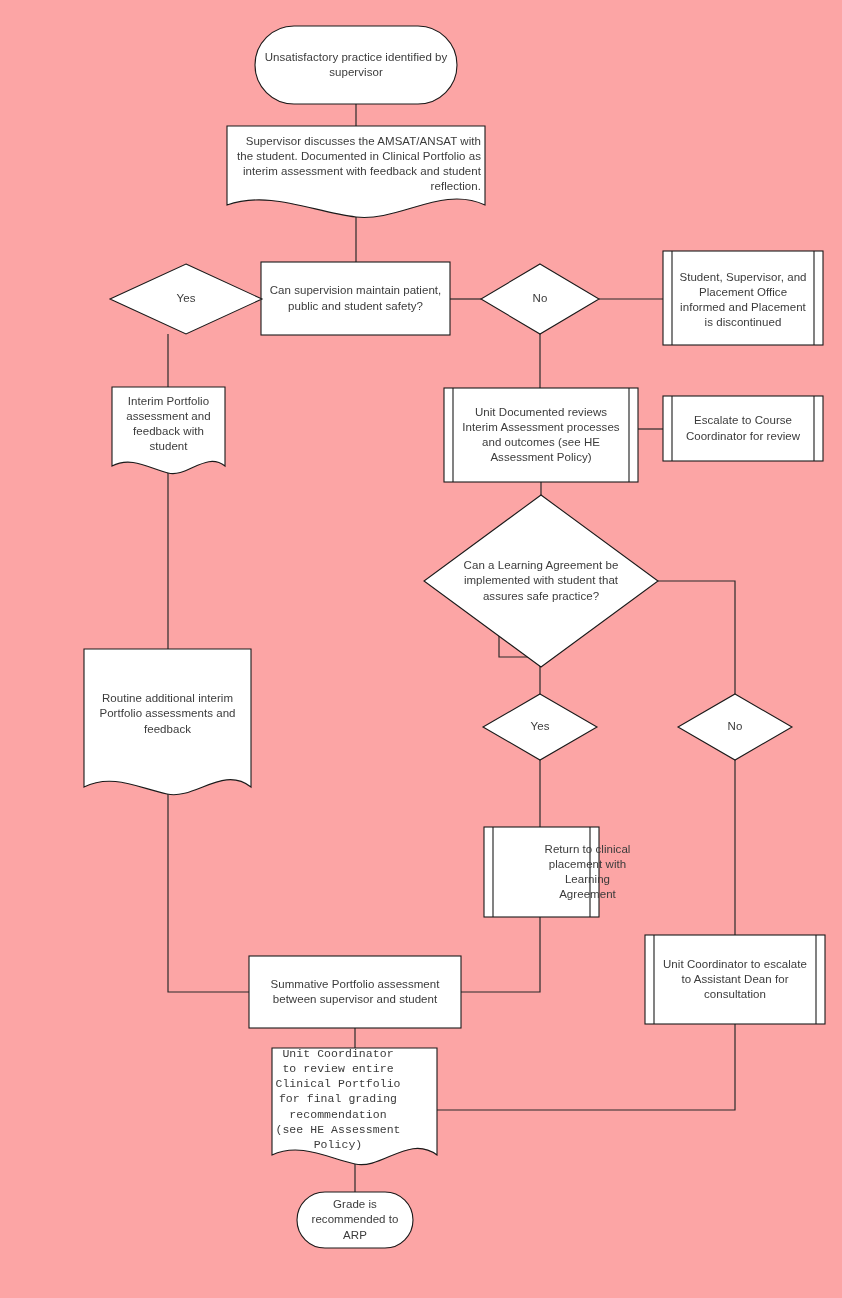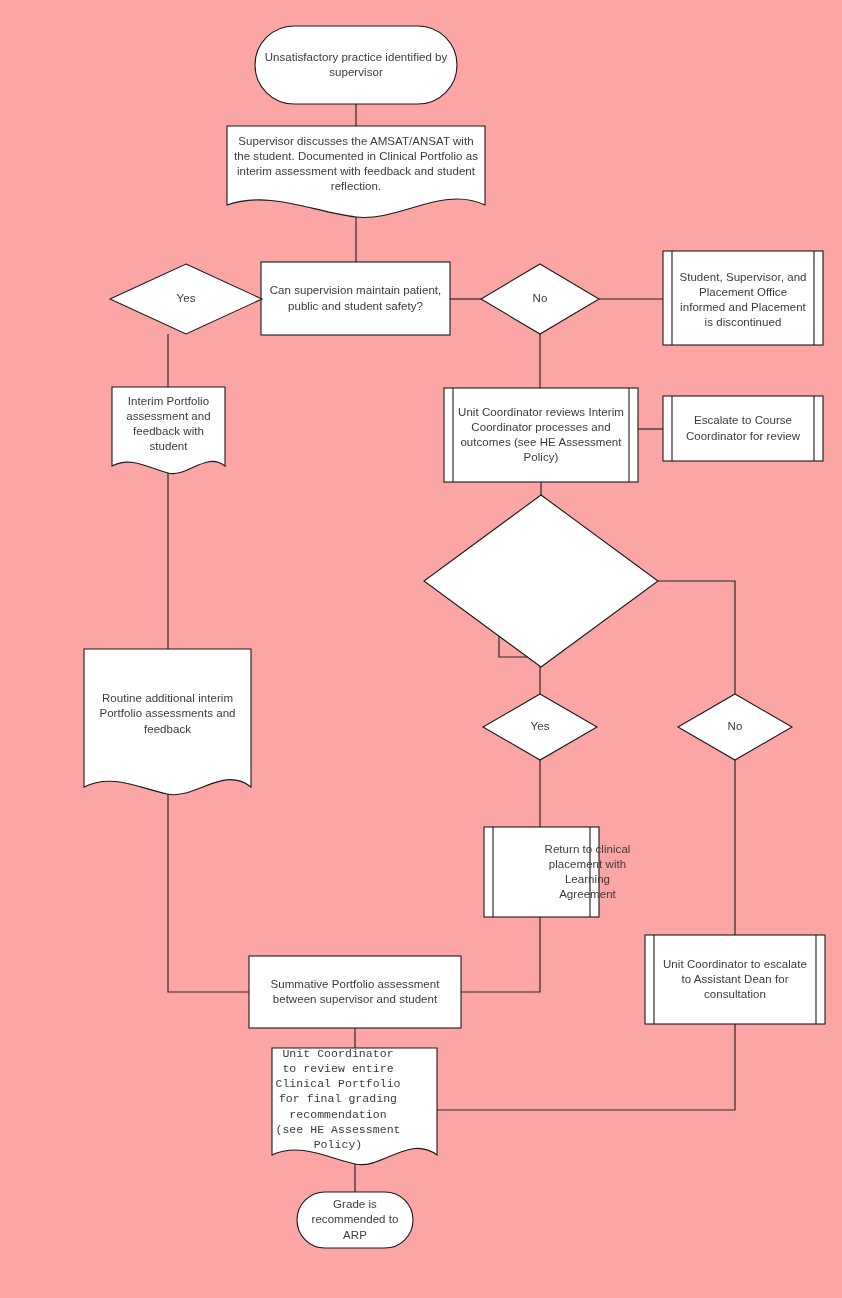--- a/index.html
+++ b/index.html
@@ -155,36 +155,37 @@
     <rect class="shape-stroke" x="249" y="956" width="212" height="72"></rect>
 
     <path class="shape-stroke" d="M 272 1048 L 437 1048 L 437 1155 C 409 1134, 382 1170, 355 1164 C 328 1158, 300 1142, 272 1155 Z"></path>
 
     <rect class="shape-stroke" x="297" y="1192" width="116" height="56" rx="28" ry="28"></rect>
 
   </svg>
 
   <div class="node-label" style="left:259px; top:26px; width:194px; height:78px;">Unsatisfactory practice identified by supervisor</div>
 
-  <div class="node-label" style="left:231px; top:127px; width:250px; height:74px;">Supervisor discusses the AMSAT/ANSAT with the student. Documented in Clinical Portfolio as interim assessment with feedback and student reflection.</div>
+  <div class="node-label" style="left:231px; top:127px; width:250px; height:74px;text-align:right;">Supervisor discusses the AMSAT/ANSAT with the student. Documented in Clinical Portfolio as interim assessment with feedback and student reflection.</div>
 
   <div class="node-label" style="left:265px; top:262px; width:181px; height:73px;">Can supervision maintain patient, public and student safety?</div>
 
   <div class="node-label" style="left:126px; top:264px; width:120px; height:70px;">Yes</div>
 
   <div class="node-label" style="left:496px; top:264px; width:88px; height:70px;">No</div>
 
   <div class="node-label" style="left:677px; top:253px; width:132px; height:94px;">Student, Supervisor, and Placement Office informed and Placement is discontinued</div>
 
   <div class="node-label" style="left:114px; top:388px; width:109px; height:72px;">Interim Portfolio assessment and feedback with student</div>
 
-  <div class="node-label" style="left:456px; top:388px; width:170px; height:94px;">Unit Coordinator reviews Interim Coordinator processes and outcomes (see HE Assessment Policy)</div>
+  <div class="node-label" style="left:456px; top:388px; width:170px; height:94px;">Unit Documented reviews Interim Assessment processes and outcomes (see HE Assessment Policy)</div>
 
   <div class="node-label" style="left:677px; top:396px; width:132px; height:65px;">Escalate to Course Coordinator for review</div>
 
+  <div class="node-label" style="left:447px; top:495px; width:188px; height:172px;">Can a Learning Agreement be implemented with student that assures safe practice?</div>
 
   <div class="node-label" style="left:88px; top:649px; width:159px; height:130px;">Routine additional interim Portfolio assessments and feedback</div>
 
   <div class="node-label" style="left:498px; top:694px; width:84px; height:66px;">Yes</div>
 
   <div class="node-label" style="left:693px; top:694px; width:84px; height:66px;">No</div>
 
   <div class="node-label" style="left:496px; top:827px; width:91px; height:90px;margin-left:46px;">Return to clinical placement with Learning Agreement</div>
 
   <div class="node-label" style="left:253px; top:956px; width:204px; height:72px;">Summative Portfolio assessment between supervisor and student</div>

